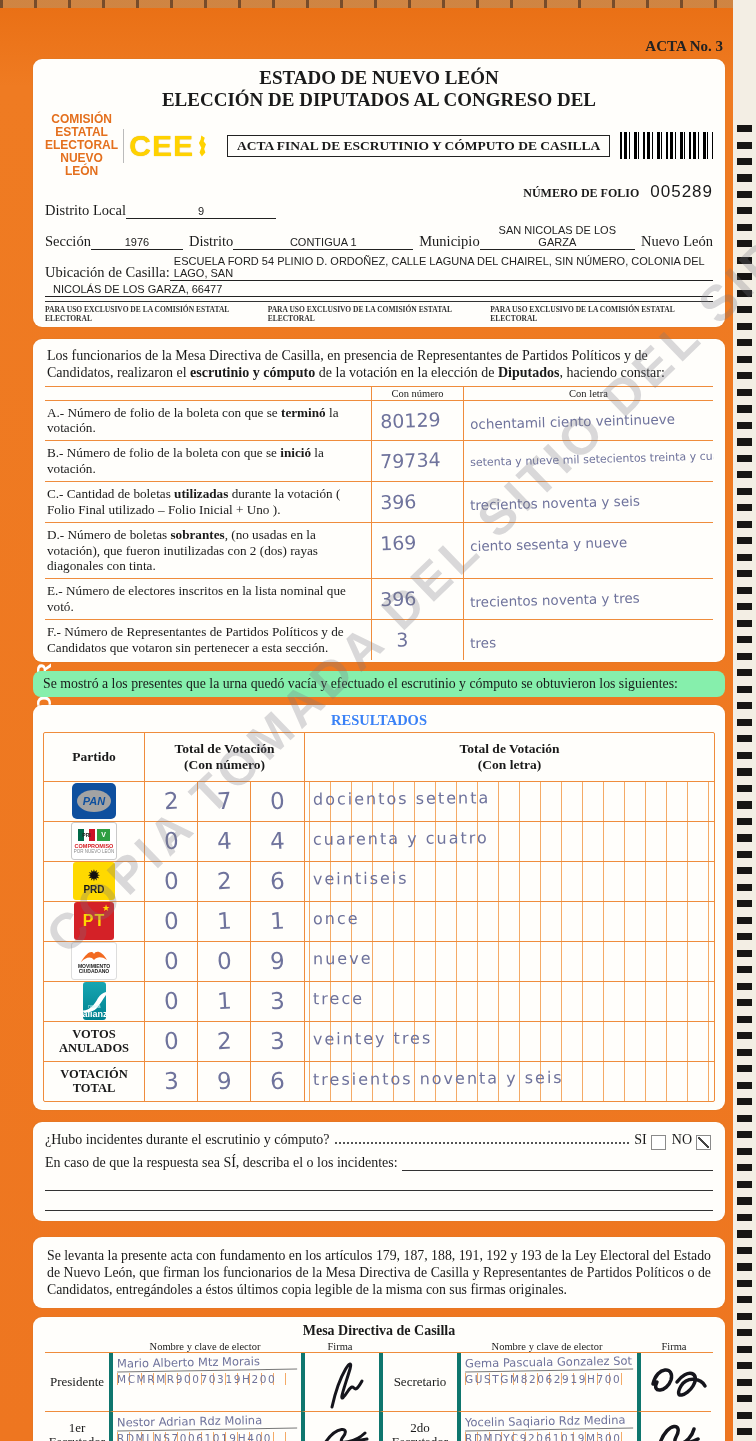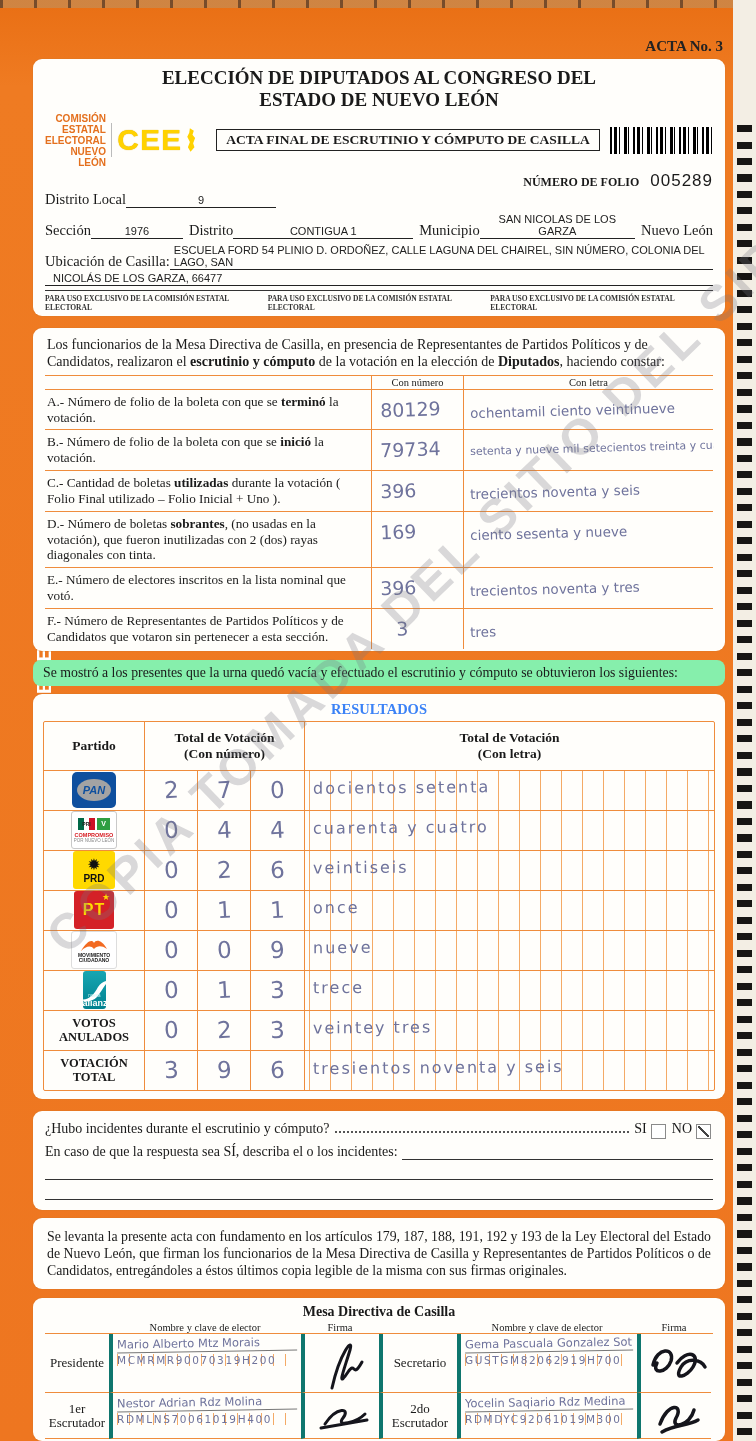--- a/index.html
+++ b/index.html
@@ -27,21 +27,21 @@
     color: rgba(120,118,128,0.28); white-space:nowrap; z-index:40; pointer-events:none; }
 
   .content { position:absolute; left:33px; top:8px; width:692px; }
   .acta-line { text-align:right; font-weight:bold; font-size:15px; color:#222; margin:30px 2px 4px; }
 
   .card { background:#fffefb; border-radius:9px; padding:6px 12px; position:relative; box-shadow:0 0 0 1px rgba(210,120,40,.25); }
 
   
   .hc-title { text-align:center; font-weight:bold; font-size:19px; line-height:1.15; margin-top:2px; }
   .hc-mid { display:flex; align-items:center; margin-top:2px; }
-  .cee-org { font-family:"Liberation Sans",sans-serif; font-weight:bold; font-size:10px; color:#e4701e; text-align:right; line-height:1.1; }
+  .cee-org { font-family:"Liberation Sans",sans-serif; font-weight:bold; font-size:12px; color:#e4701e; text-align:center; line-height:1.1; }
   .cee-bar { width:2px; height:34px; background:#bbb; margin:0 5px; }
   .cee-acronym { color:#ffd200; font-family:"Liberation Sans",sans-serif; font-weight:bold; font-size:30px;
      text-shadow:0 0 1px #d8a000; letter-spacing:1px; }
   .cee-state { margin-left:2px; }
   .acta-box { border:1.5px solid #222; font-weight:bold; font-size:13.5px; padding:2px 9px; margin:0 10px 0 18px; white-space:nowrap; }
   .barcode { width:158px; height:27px; background-color:#fff; margin-left:auto;
     background-image: repeating-linear-gradient(90deg,#000 0 2px,#fff 2px 4px,#000 4px 7px,#fff 7px 9px,#000 9px 10px,#fff 10px 14px,#000 14px 17px,#fff 17px 18px,#000 18px 19px,#fff 19px 23px); }
   .folio-line { text-align:right; font-size:12px; font-weight:bold; margin-top:3px; }
   .folio-value { font-family:"Liberation Sans",sans-serif; font-size:17px; font-weight:normal; letter-spacing:1px; margin-left:8px; }
   .field-line { display:flex; align-items:flex-end; font-size:14.5px; margin-top:5px; }
@@ -144,22 +144,22 @@
 
 <div class="side-slogan"><span>COLOCAR DENTRO DEL SOBRE BLANCO DE </span><span class="em">SIPRE</span></div>
 
 <div class="watermark">COPIA TOMADA DEL SITIO DEL SIPRE</div>
 
 <div class="content">
   <div class="acta-line">ACTA No.  3</div>
 
   <div class="card" style="padding-bottom:2px;">
     <div class="hc-title">
+      <div>ESTADO DE NUEVO LEÓN</div>
       <div>ELECCIÓN DE DIPUTADOS AL CONGRESO DEL</div>
-      <div>ESTADO DE NUEVO LEÓN</div>
     </div>
     <div class="hc-mid">
       <div class="cee-org">
         <div>COMISIÓN</div>
         <div>ESTATAL</div>
         <div>ELECTORAL</div>
         <div>NUEVO LEÓN</div>
       </div>
       <div class="cee-bar"></div>
       <div class="cee-acronym">CEE</div>
@@ -477,21 +477,21 @@
       <span class="cb checked"></span>
     </div>
     <div class="inc-line2">
       <span>En caso de que la respuesta sea SÍ, describa el o los incidentes:</span>
       <span class="inc-fill"></span>
     </div>
     <div class="inc-blank"></div>
     <div class="inc-blank"></div>
   </div>
 
-  <div class="card" style="margin-top:8px;">
+  <div class="card" style="margin-top:16px;">
     <p class="legal">Se levanta la presente acta con fundamento en los artículos 179, 187, 188, 191, 192 y 193 de la Ley Electoral del Estado de Nuevo León, que firman los funcionarios de la Mesa Directiva de Casilla y Representantes de  Partidos Políticos o de Candidatos, entregándoles a éstos últimos copia legible de la misma con sus firmas originales.</p>
   </div>
 
   <div class="card" style="margin-top:9px; padding:4px 12px 2px;">
     <div class="mesa-title">Mesa Directiva de Casilla</div>
     <div class="mesa-headrow">
       <div></div>
       <div>Nombre y clave de elector</div>
       <div>Firma</div>
       <div></div>

